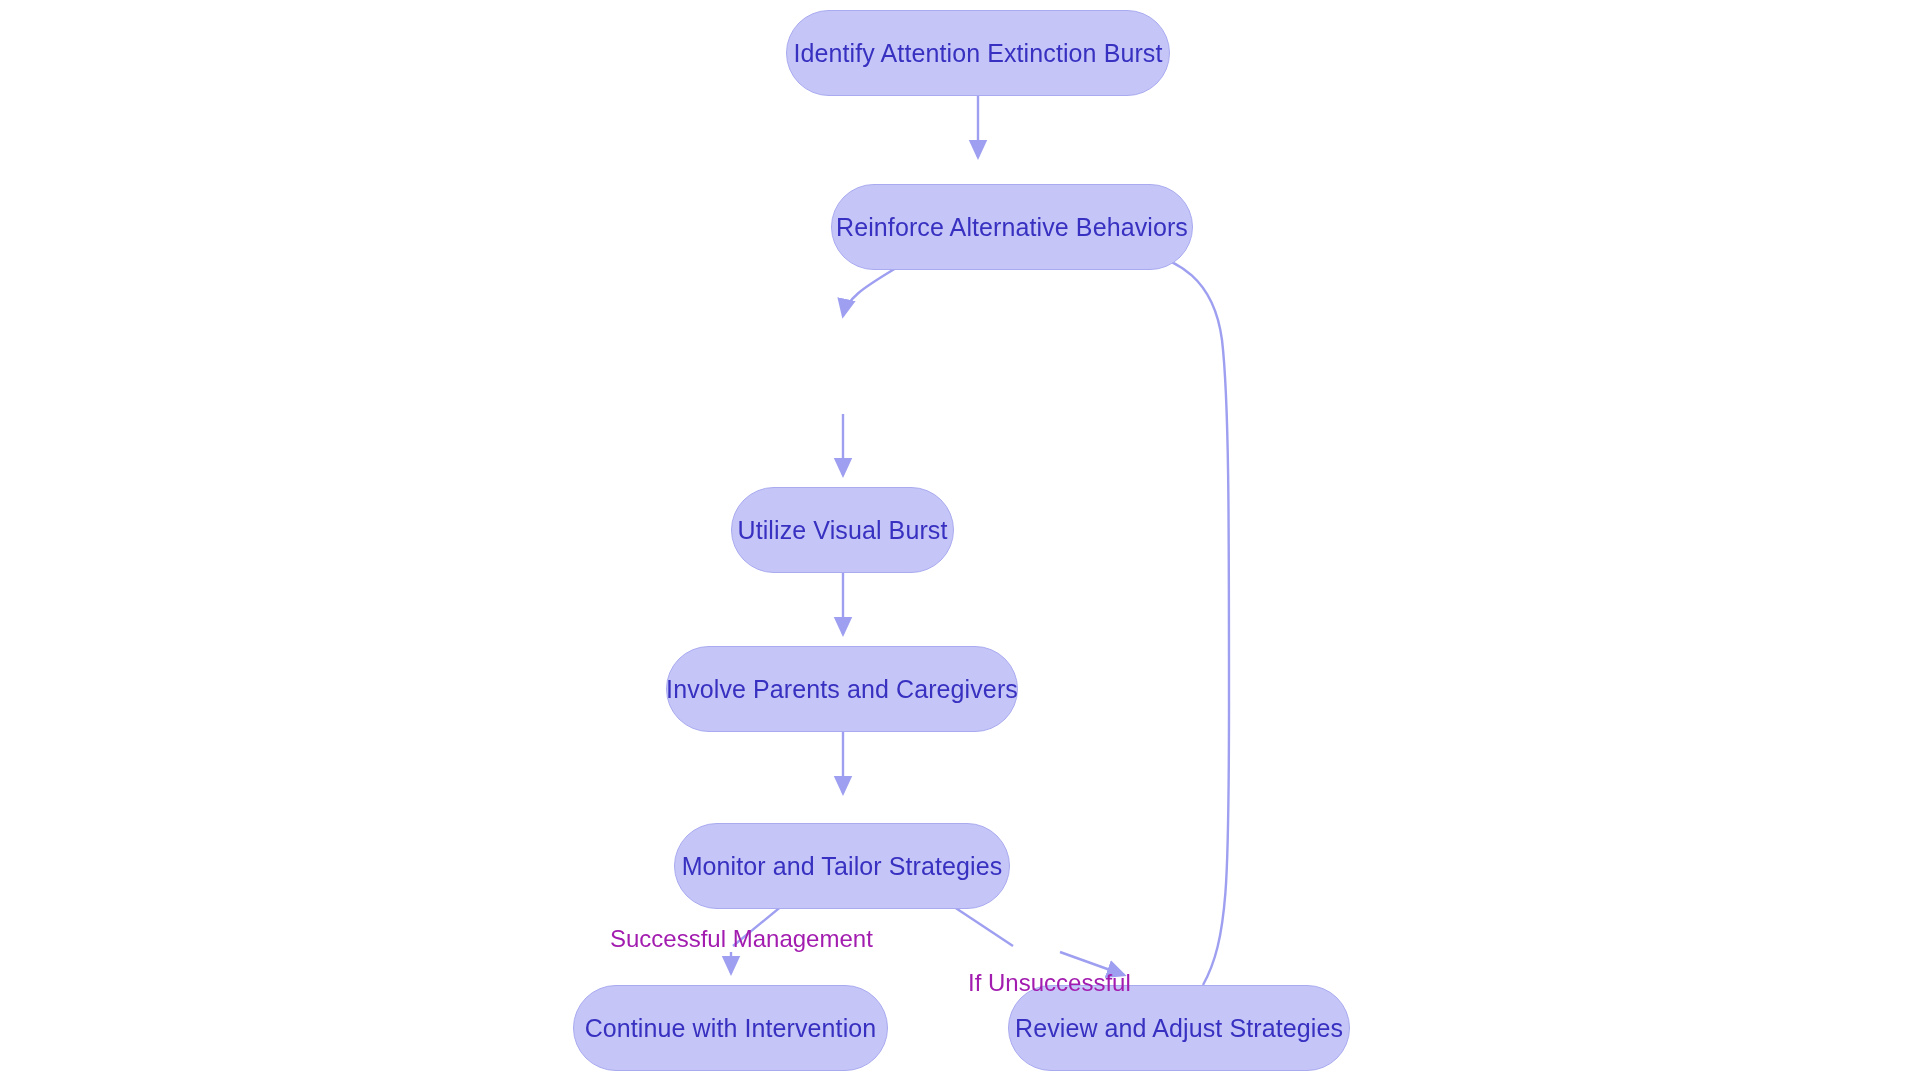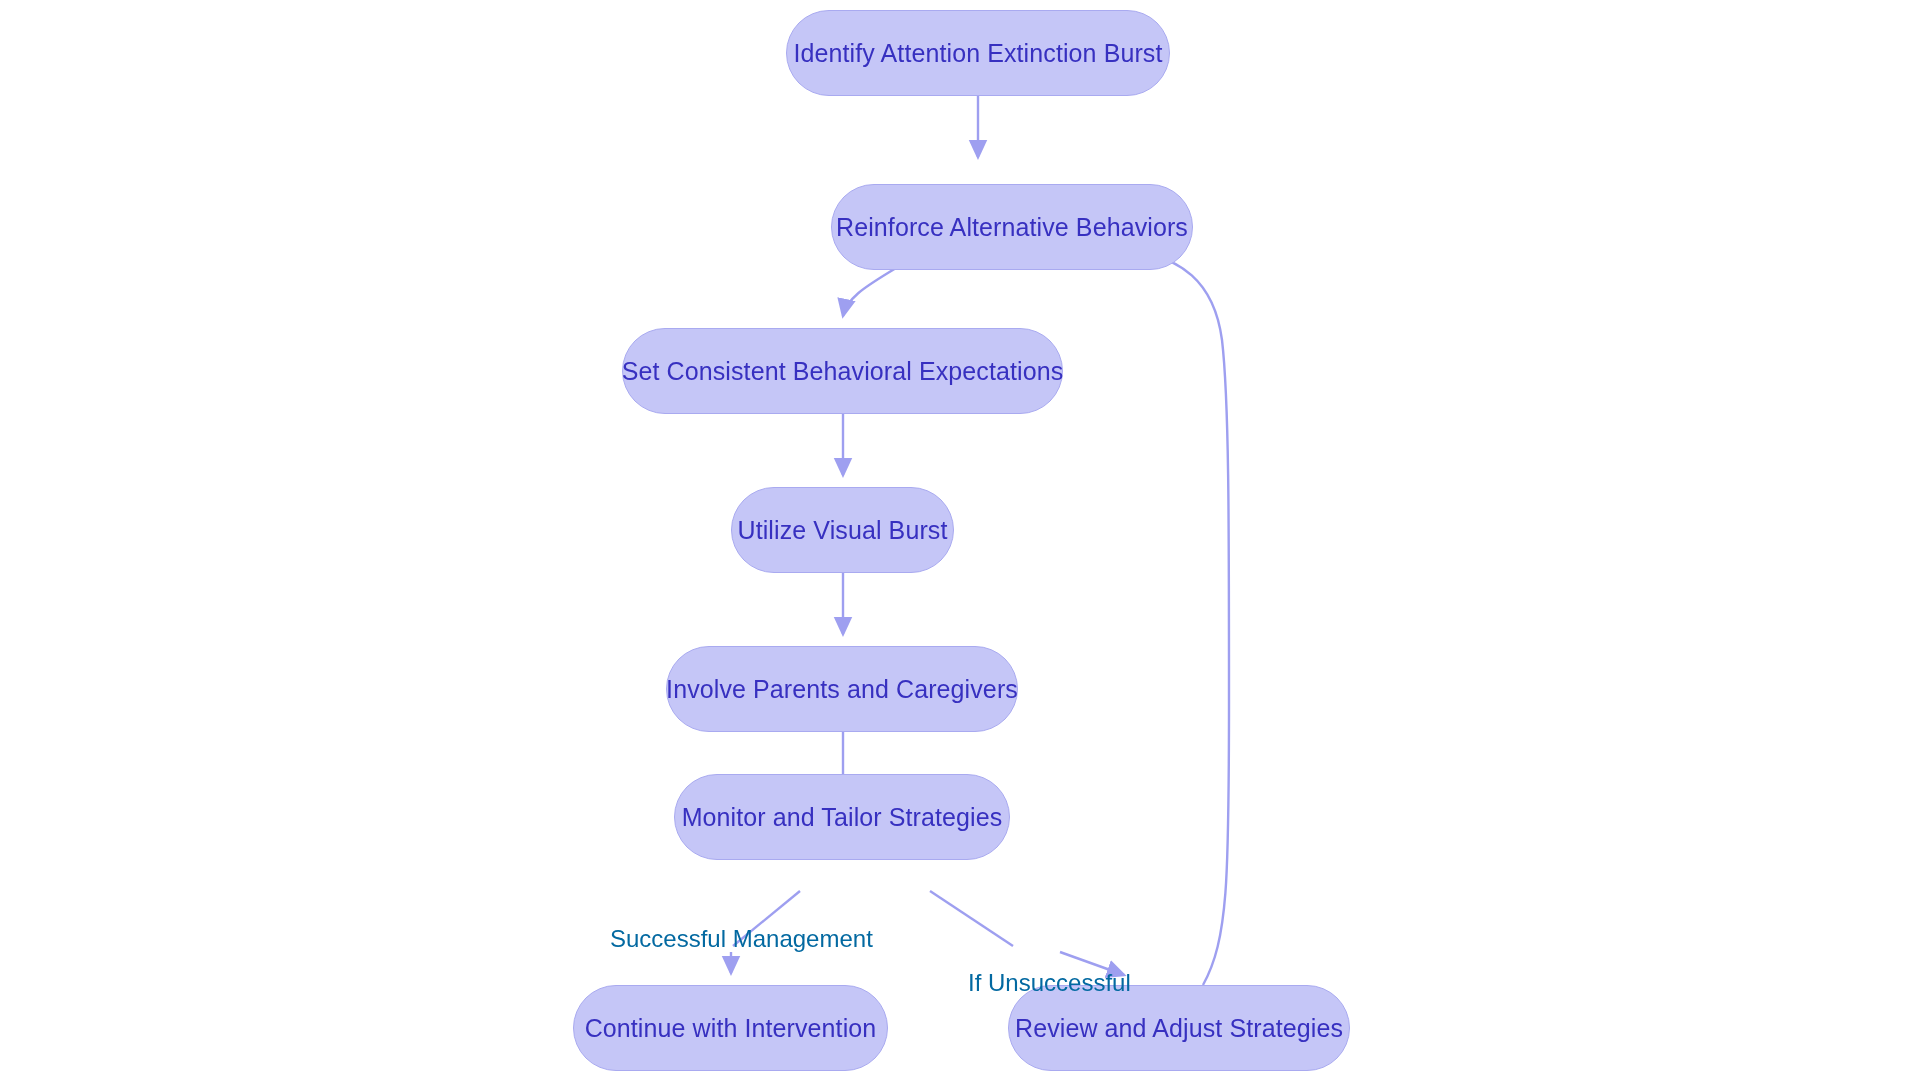--- a/index.html
+++ b/index.html
@@ -42,21 +42,21 @@
     letter-spacing: 0.1px;
     white-space: nowrap;
     z-index: 2;
   }
   .node-label {
     display: block;
     line-height: 1;
   }
   .edge-label {
     position: absolute;
-    color: #0369a1;
+    color: #a21caf;
     font-family: "Liberation Sans", sans-serif;
     font-size: 24px;
     font-weight: 400;
     white-space: nowrap;
     background: transparent;
     z-index: 3;
     line-height: 1;
   }
 </style>
 </head>
@@ -91,33 +91,30 @@
   </svg>
 
   <div class="node" style="left:786px; top:10px; width:384px; height:86px;">
     <span class="node-label">Identify Attention Extinction Burst</span>
   </div>
 
   <div class="node" style="left:797px; top:184px; width:362px; height:86px;margin-left:34px;">
     <span class="node-label">Reinforce Alternative Behaviors</span>
   </div>
 
-  <div class="node" style="left:622px; top:328px; width:441px; height:86px;">
-    <span class="node-label">Set Consistent Behavioral Expectations</span>
-  </div>
 
   <div class="node" style="left:731px; top:487px; width:223px; height:86px;">
     <span class="node-label">Utilize Visual Burst</span>
   </div>
 
   <div class="node" style="left:666px; top:646px; width:352px; height:86px;justify-content:center;">
     <span class="node-label">Involve Parents and Caregivers</span>
   </div>
 
-  <div class="node" style="left:674px; top:774px; width:336px; height:86px;">
+  <div class="node" style="left:674px; top:823px; width:336px; height:86px;">
     <span class="node-label">Monitor and Tailor Strategies</span>
   </div>
 
   <div class="node" style="left:573px; top:985px; width:315px; height:86px;">
     <span class="node-label">Continue with Intervention</span>
   </div>
 
   <div class="node" style="left:1008px; top:985px; width:342px; height:86px;">
     <span class="node-label">Review and Adjust Strategies</span>
   </div>

